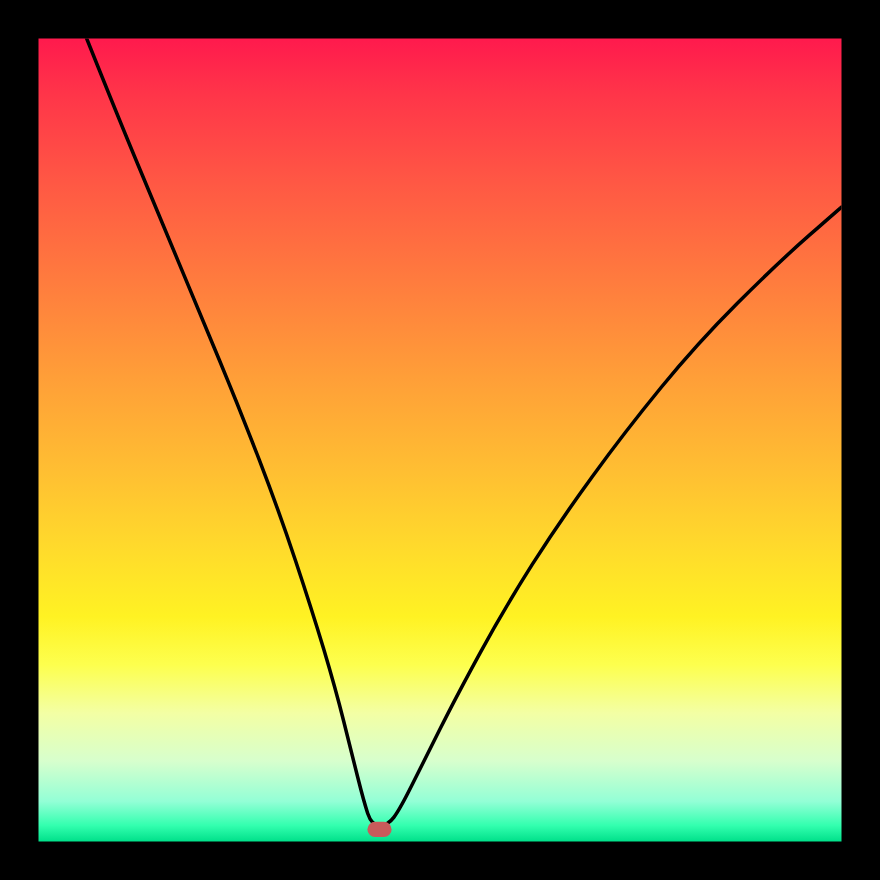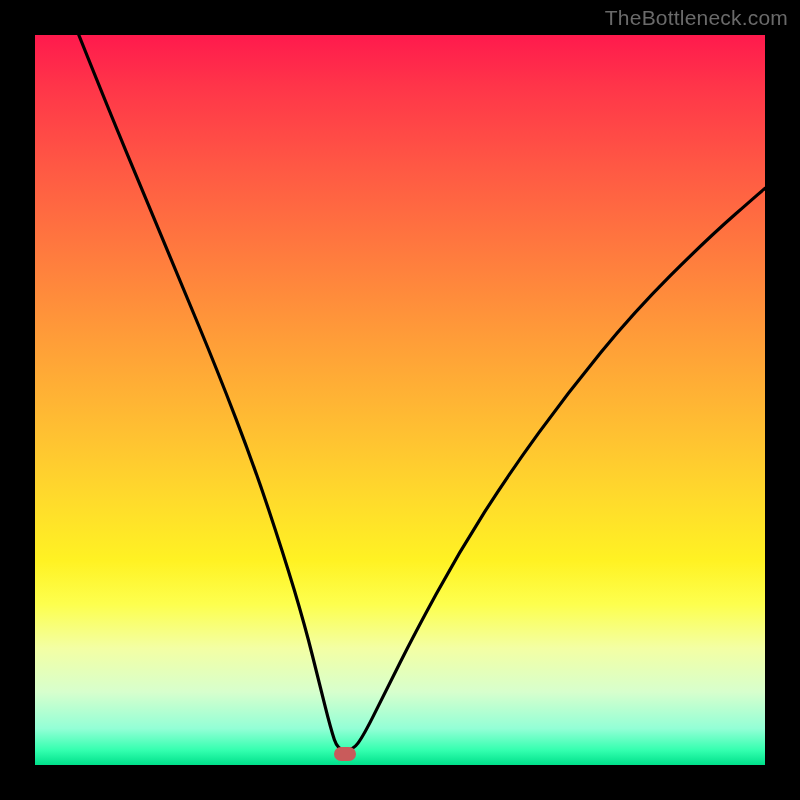--- a/index.html
+++ b/index.html
@@ -69,20 +69,19 @@
     background: #c95b5b;
     border-radius: 7px;
     z-index: 3;
     transform: translate(-50%, -50%);
   }
 </style>
 </head>
 <body>
 
 <div class="frame">
-  <div class="watermark">TheBottleneck.com</div>
   <div class="plot-area">
     <svg class="curve-svg" viewBox="0 0 730 730" preserveAspectRatio="none">
       <path id="curve-path" d="M 43.8 0.0 Q 73.0 73.0 91.3 116.8 Q 109.5 160.6 127.8 204.4 Q 146.0 248.2 164.3 292.0 Q 182.5 335.8 200.8 383.3 Q 219.0 430.7 233.6 474.5 Q 248.2 518.3 259.2 554.8 Q 270.1 591.3 277.4 620.5 Q 284.7 649.7 290.2 671.6 Q 295.7 693.5 299.3 704.5 Q 302.9 715.4 310.3 715.4 Q 317.6 715.4 323.0 708.1 Q 328.5 700.8 339.4 678.9 Q 350.4 657.0 365.0 627.8 Q 379.6 598.6 401.5 558.5 Q 423.4 518.3 448.9 478.1 Q 474.5 438.0 503.7 397.9 Q 532.9 357.7 565.8 317.5 Q 598.6 277.4 635.1 240.9 Q 671.6 204.4 700.8 178.8 T 730.0 153.3" fill="none" stroke="#000" stroke-width="3.2" stroke-linecap="round" stroke-linejoin="round"></path>
     </svg>
     <div class="marker" id="marker" style="left: 310.25px; top: 719.05px; background: rgb(201, 91, 91);"></div>
   </div>
 </div>
 
 </body></html>

